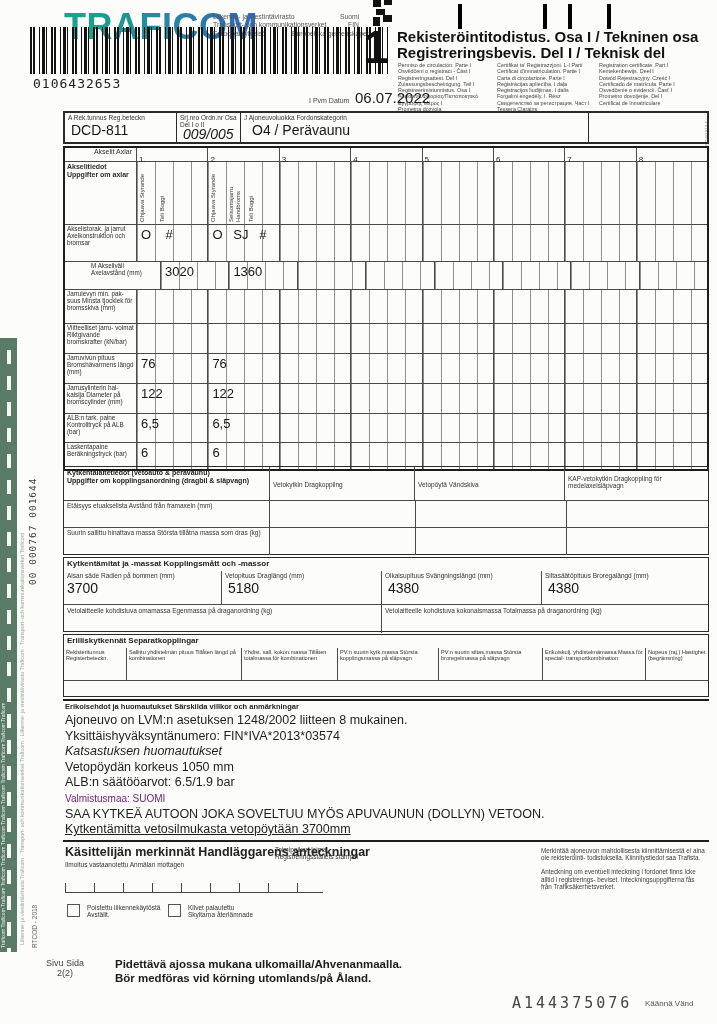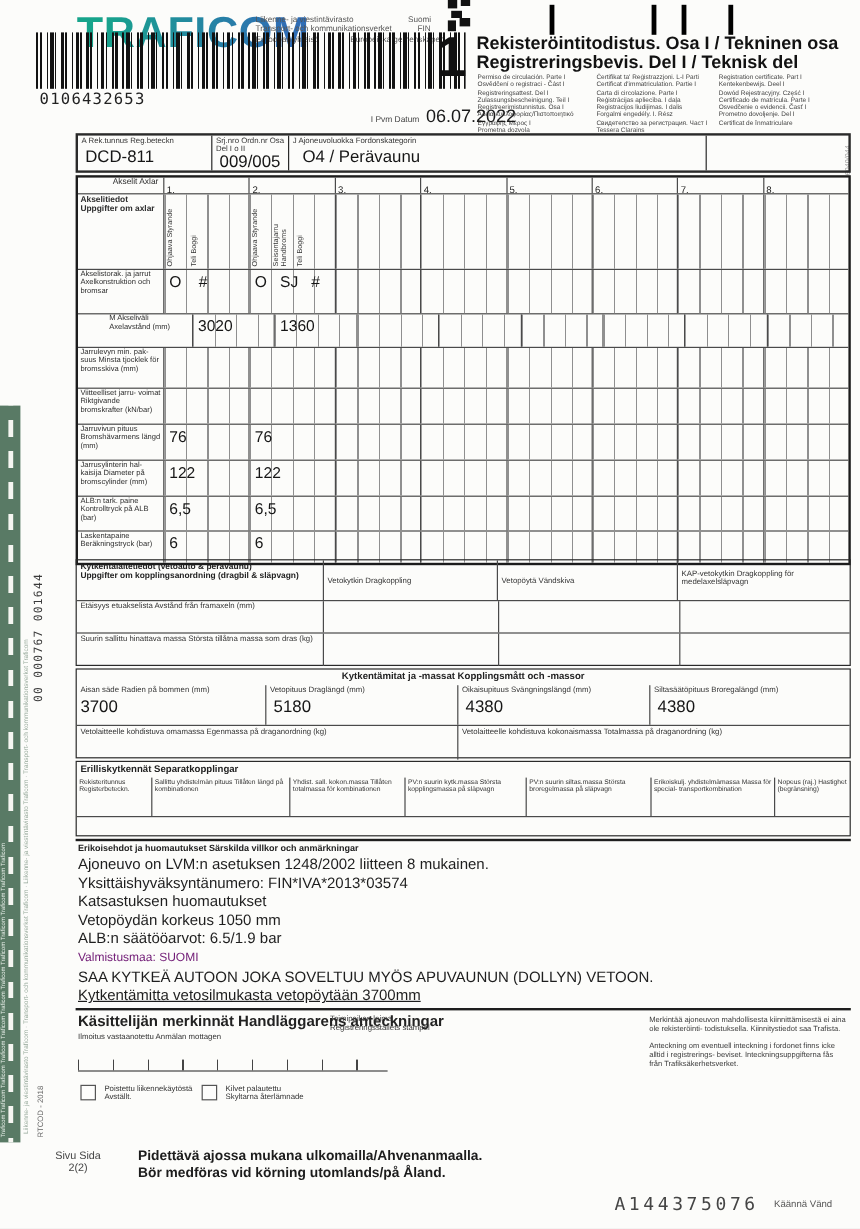--- a/index.html
+++ b/index.html
@@ -114,21 +114,21 @@
   <div class="abs" style="left:309px;top:97px;font-size:7px;color:#444;">I Pvm Datum</div>
   <div class="abs" style="left:355px;top:89px;font-size:15px;color:#1a1a1a;">06.07.2022</div>
 
   <div class="abs sec" style="left:63px;top:111px;width:646px;height:33px;border-width:2px;display:flex;">
     <div style="width:112px;border-right:1.5px solid #2a2a2a;padding:1px 3px;box-sizing:border-box;">
       <div class="lbl">A Rek.tunnus  Reg.beteckn</div>
       <div class="cellval">DCD-811</div>
     </div>
     <div style="width:64px;border-right:1.5px solid #2a2a2a;padding:1px 3px;box-sizing:border-box;">
       <div class="lbl">Srj.nro  Ordn.nr Osa  Del I o II</div>
-      <div class="cellval" style="margin-top:-2px;">009/005</div>
+      <div class="cellval" style="margin-top:-2px;font-style:italic;">009/005</div>
     </div>
     <div style="width:348px;border-right:1.5px solid #2a2a2a;padding:1px 3px;box-sizing:border-box;">
       <div class="lbl">J Ajoneuvoluokka  Fordonskategorin</div>
       <div class="cellval" style="padding-left:8px;">O4 / Perävaunu</div>
     </div>
   </div>
 
   <div class="abs" style="left:63px;top:146px;width:646px;border:2px solid #1c1c1c;box-sizing:border-box;">
     <div class="axrow" style="height:13px;">
       <div class="axlab" style="font-size:7px;text-align:right;padding-right:4px;">Akselit Axlar</div>
@@ -309,21 +309,21 @@
       <div style="width:205px;padding:1px 3px;box-sizing:border-box;">
           <div class="lbl">Suurin sallittu hinattava massa Största tillåtna massa som dras (kg)</div>
         </div>
       <div style="width:145px;border-left:1px solid #4a4a4a;"></div>
       <div style="width:150px;border-left:1px solid #4a4a4a;"></div>
       <div style="flex:1;border-left:1px solid #4a4a4a;"></div>
     </div>
   </div>
 
   <div class="abs sec" style="left:63px;top:557px;width:646px;height:75px;">
-    <div class="b" style="font-size:8px;padding:1px 3px;height:11px;text-align:center;">Kytkentämitat ja -massat Kopplingsmått och -massor</div>
+    <div class="b" style="font-size:8px;padding:1px 3px;height:11px;">Kytkentämitat ja -massat Kopplingsmått och -massor</div>
     <div style="display:flex;height:33px;">
       <div style="width:157px;padding:1px 3px;box-sizing:border-box;">
         <div class="lbl">Aisan säde Radien på bommen (mm)</div>
         <div class="cellval" style="padding-left:0;">3700</div>
       </div>
       <div style="width:160px;border-left:1px solid #4a4a4a;padding:1px 3px;box-sizing:border-box;">
         <div class="lbl">Vetopituus Draglängd (mm)</div>
         <div class="cellval">5180</div>
       </div>
       <div style="width:160px;border-left:1px solid #4a4a4a;padding:1px 3px;box-sizing:border-box;">
@@ -371,21 +371,21 @@
         </div>
     </div>
     <div style="height:16px;"></div>
   </div>
 
   <div class="abs" style="left:63px;top:699px;width:646px;height:141px;border-top:2px solid #1e1e1e;box-sizing:border-box;">
     <div class="b" style="font-size:7.5px;padding:1px 2px;">Erikoisehdot ja huomautukset Särskilda villkor och anmärkningar</div>
     <div style="padding:1px 2px;">
       <div style="font-size:12.5px;line-height:15.6px;color:#1e1e1e;">Ajoneuvo on LVM:n asetuksen 1248/2002 liitteen 8 mukainen.</div>
       <div style="font-size:12.5px;line-height:15.6px;color:#1e1e1e;">Yksittäishyväksyntänumero: FIN*IVA*2013*03574</div>
-      <div style="font-size:12.5px;line-height:15.6px;color:#1e1e1e;">Katsastuksen huomautukset</div>
+      <div style="font-size:12.5px;line-height:15.6px;color:#1e1e1e;font-style:italic;">Katsastuksen huomautukset</div>
       <div style="font-size:12.5px;line-height:15.6px;color:#1e1e1e;">Vetopöydän korkeus 1050 mm</div>
       <div style="font-size:12.5px;line-height:15.6px;color:#1e1e1e;">ALB:n säätööarvot: 6.5/1.9 bar</div>
       <div style="font-size:10px;line-height:15.6px;color:#701a75;">Valmistusmaa: SUOMI</div>
       <div style="font-size:12.5px;line-height:15.6px;color:#1e1e1e;">SAA KYTKEÄ AUTOON JOKA SOVELTUU MYÖS APUVAUNUN (DOLLYN) VETOON.</div>
       <div style="font-size:12.5px;line-height:15.6px;color:#1e1e1e;text-decoration:underline;">Kytkentämitta vetosilmukasta vetopöytään 3700mm</div>
     </div>
   </div>
 
   <div class="abs" style="left:63px;top:840px;width:646px;height:115px;border-top:2px solid #1e1e1e;box-sizing:border-box;">
     <div class="b" style="font-size:12.5px;padding:1px 2px;display:inline-block;">Käsittelijän merkinnät Handläggarens anteckningar</div>

